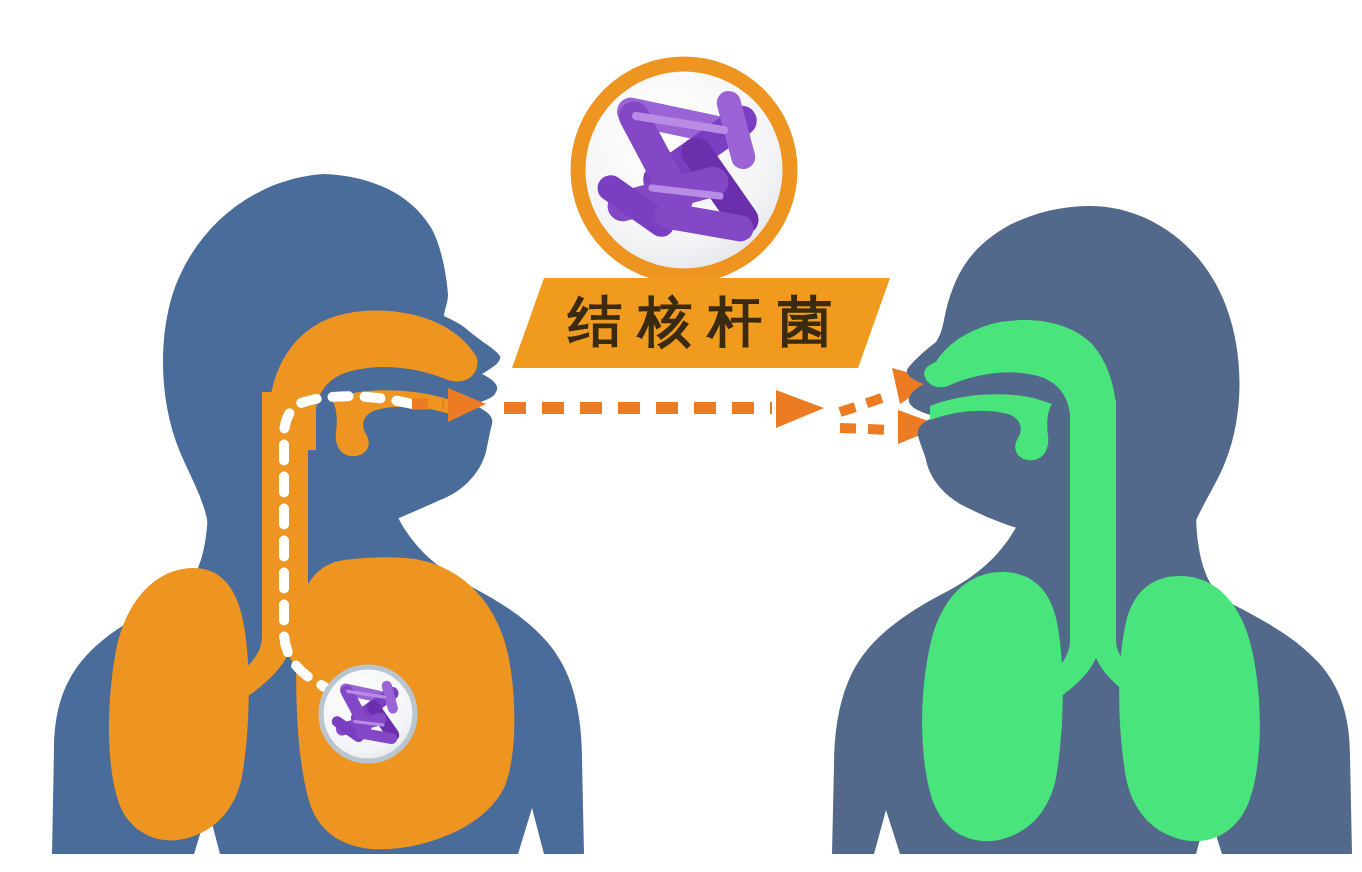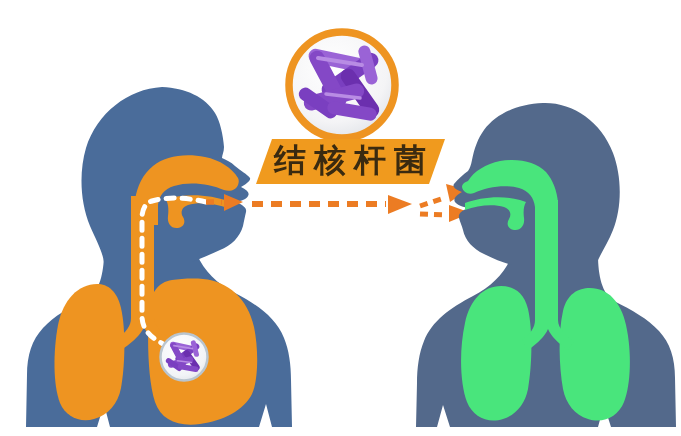--- a/index.html
+++ b/index.html
@@ -20,21 +20,21 @@
   .badge-ring{fill:url(#badgeGrad);stroke:var(--badge-ring,#ee9421);stroke-width:7.5;}
   .site-circle{fill:url(#siteGrad);stroke:var(--infection-ring,#b9c5cf);stroke-width:2.5;}
   .bp1{fill:var(--bacteria-purple,#8448c6);}
   .bp2{fill:var(--bacteria-purple-dark,#6b2fae);}
   .bp3{fill:var(--bacteria-purple-light,#9a63d6);}
   .bp4{fill:var(--bacteria-purple-mid,#7a3fc0);}
   .bph{stroke:var(--bacteria-highlight,#b88ce4);stroke-linecap:round;fill:none;}
   .banner-label{
     position:absolute;left:260px;top:140px;width:172px;height:42px;
     display:flex;align-items:center;justify-content:center;
-    font-size:32px;font-weight:700;letter-spacing:8px;padding-left:8px;
+    font-size:27px;font-weight:700;letter-spacing:8px;padding-left:8px;
     color:var(--banner-text,#3a2a10);
   }
 </style>
 </head>
 <body>
 
 <div class="stage">
   <svg width="681" height="436" viewBox="0 0 681 436" xmlns="http://www.w3.org/2000/svg">
     <defs>
       <radialGradient id="badgeGrad" cx="42%" cy="34%" r="78%">

